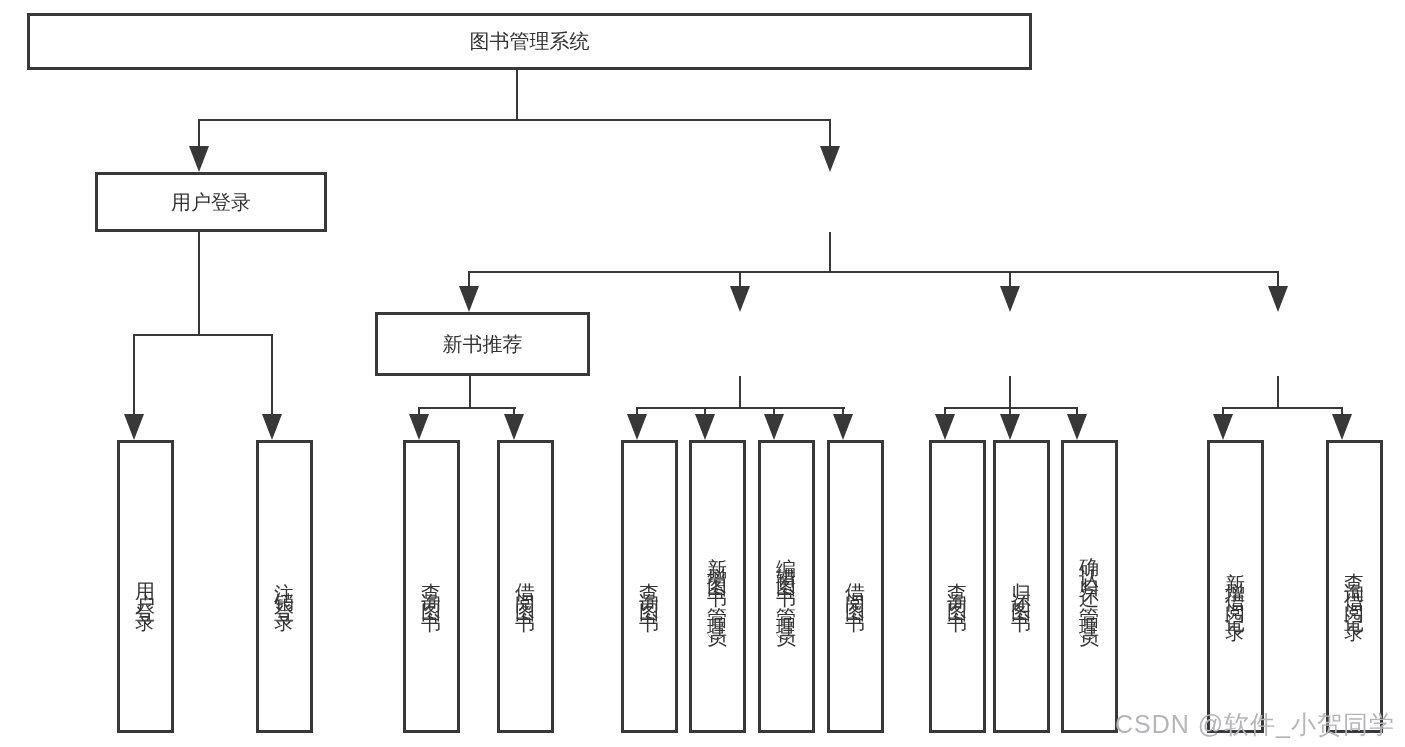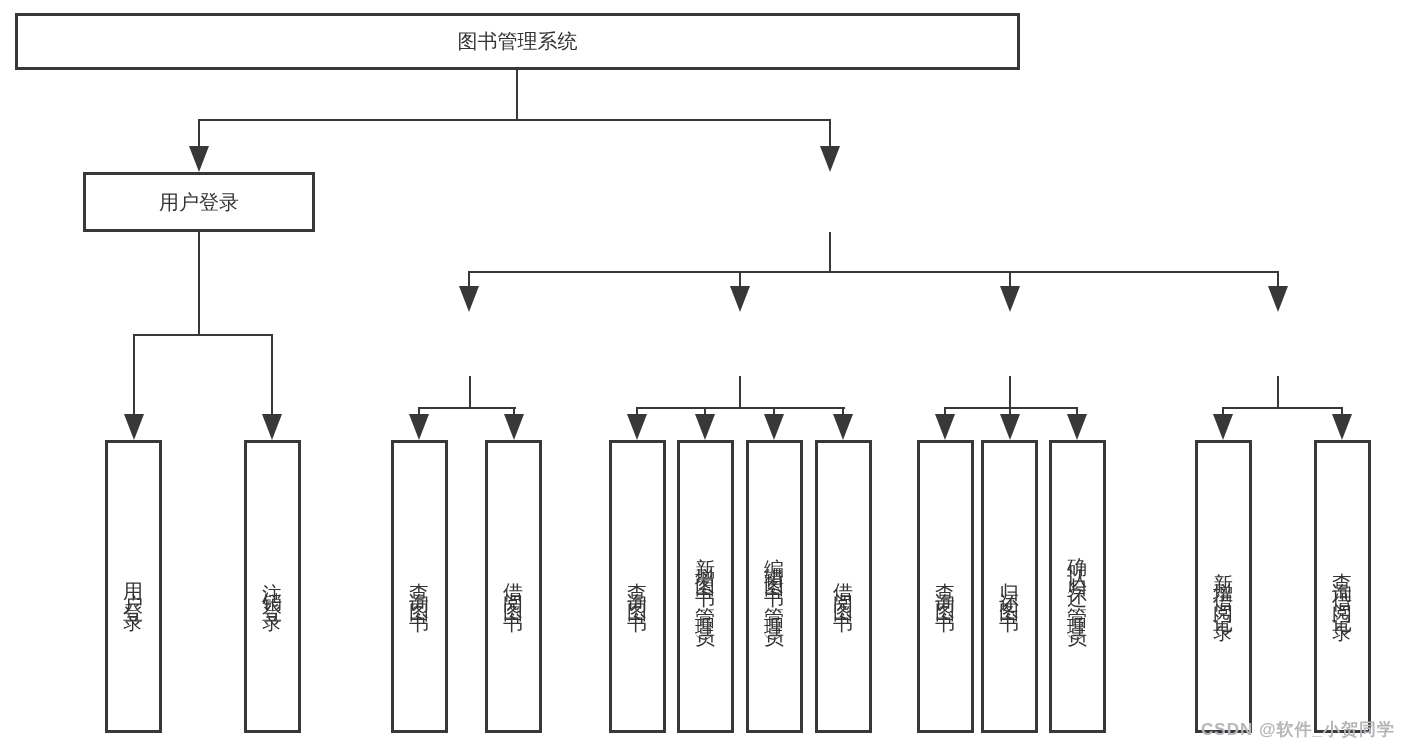--- a/index.html
+++ b/index.html
@@ -2,40 +2,40 @@
 <html><head>
 <meta charset="utf-8">
 <style>
   html,body{margin:0;padding:0;background:#ffffff;}
   body{font-family:"Liberation Sans","DejaVu Sans",sans-serif;}
   .canvas{position:relative;width:1405px;height:747px;background:#ffffff;overflow:hidden;color:#333333;}
   .box{
     position:absolute;box-sizing:border-box;
     border:3px solid #383838;background:#ffffff;
     display:flex;align-items:center;justify-content:center;
-    font-size:20px;color:#333333;text-align:center;
+    font-size:20px;color:#333333;text-align:center;margin-left:12px;
   }
   .leaf{
     writing-mode:vertical-rl;
     letter-spacing:10px;
     font-size:20px;
     line-height:1;
   }
   .hline,.vline{position:absolute;background:#383838;}
   .hline{height:2px;}
   .vline{width:2px;}
   .arrow{
     position:absolute;width:0;height:0;
     border-left:10px solid transparent;
     border-right:10px solid transparent;
     border-top:26px solid #383838;
   }
   .watermark{
     position:absolute;right:10px;bottom:6px;
-    font-size:17px;color:#b6b6ba;letter-spacing:1px;white-space:nowrap;font-weight:bold;
+    font-size:25px;color:#b6b6ba;letter-spacing:1px;white-space:nowrap;
   }
 </style>
 </head>
 <body>
 
 <div class="canvas">
 
   <div class="vline" style="left:516px;top:70px;height:50px"></div>
   <div class="hline" style="left:198px;top:119px;width:633px"></div>
   <div class="vline" style="left:198px;top:119px;height:29px"></div>
@@ -92,20 +92,21 @@
   <div class="hline" style="left:1222px;top:407px;width:121px"></div>
   <div class="vline" style="left:1222px;top:407px;height:10px"></div>
   <div class="arrow" style="left:1213px;top:414px"></div>
   <div class="vline" style="left:1341px;top:407px;height:10px"></div>
   <div class="arrow" style="left:1332px;top:414px"></div>
 
   <div class="box" style="left:15px;top:13px;width:1005px;height:57px">图书管理系统</div>
 
   <div class="box" style="left:83px;top:172px;width:232px;height:60px">用户登录</div>
 
+  <div class="box" style="left:363px;top:312px;width:215px;height:64px">新书推荐</div>
 
   <div class="box leaf" style="left:105px;top:440px;width:57px;height:293px">用户登录</div>
   <div class="box leaf" style="left:244px;top:440px;width:57px;height:293px">注销登录</div>
 
   <div class="box leaf" style="left:391px;top:440px;width:57px;height:293px">查询图书</div>
   <div class="box leaf" style="left:485px;top:440px;width:57px;height:293px">借阅图书</div>
 
   <div class="box leaf" style="left:609px;top:440px;width:57px;height:293px">查询图书</div>
   <div class="box leaf" style="left:677px;top:440px;width:57px;height:293px">新增图书（管理员）</div>
   <div class="box leaf" style="left:746px;top:440px;width:57px;height:293px">编辑图书（管理员）</div>

